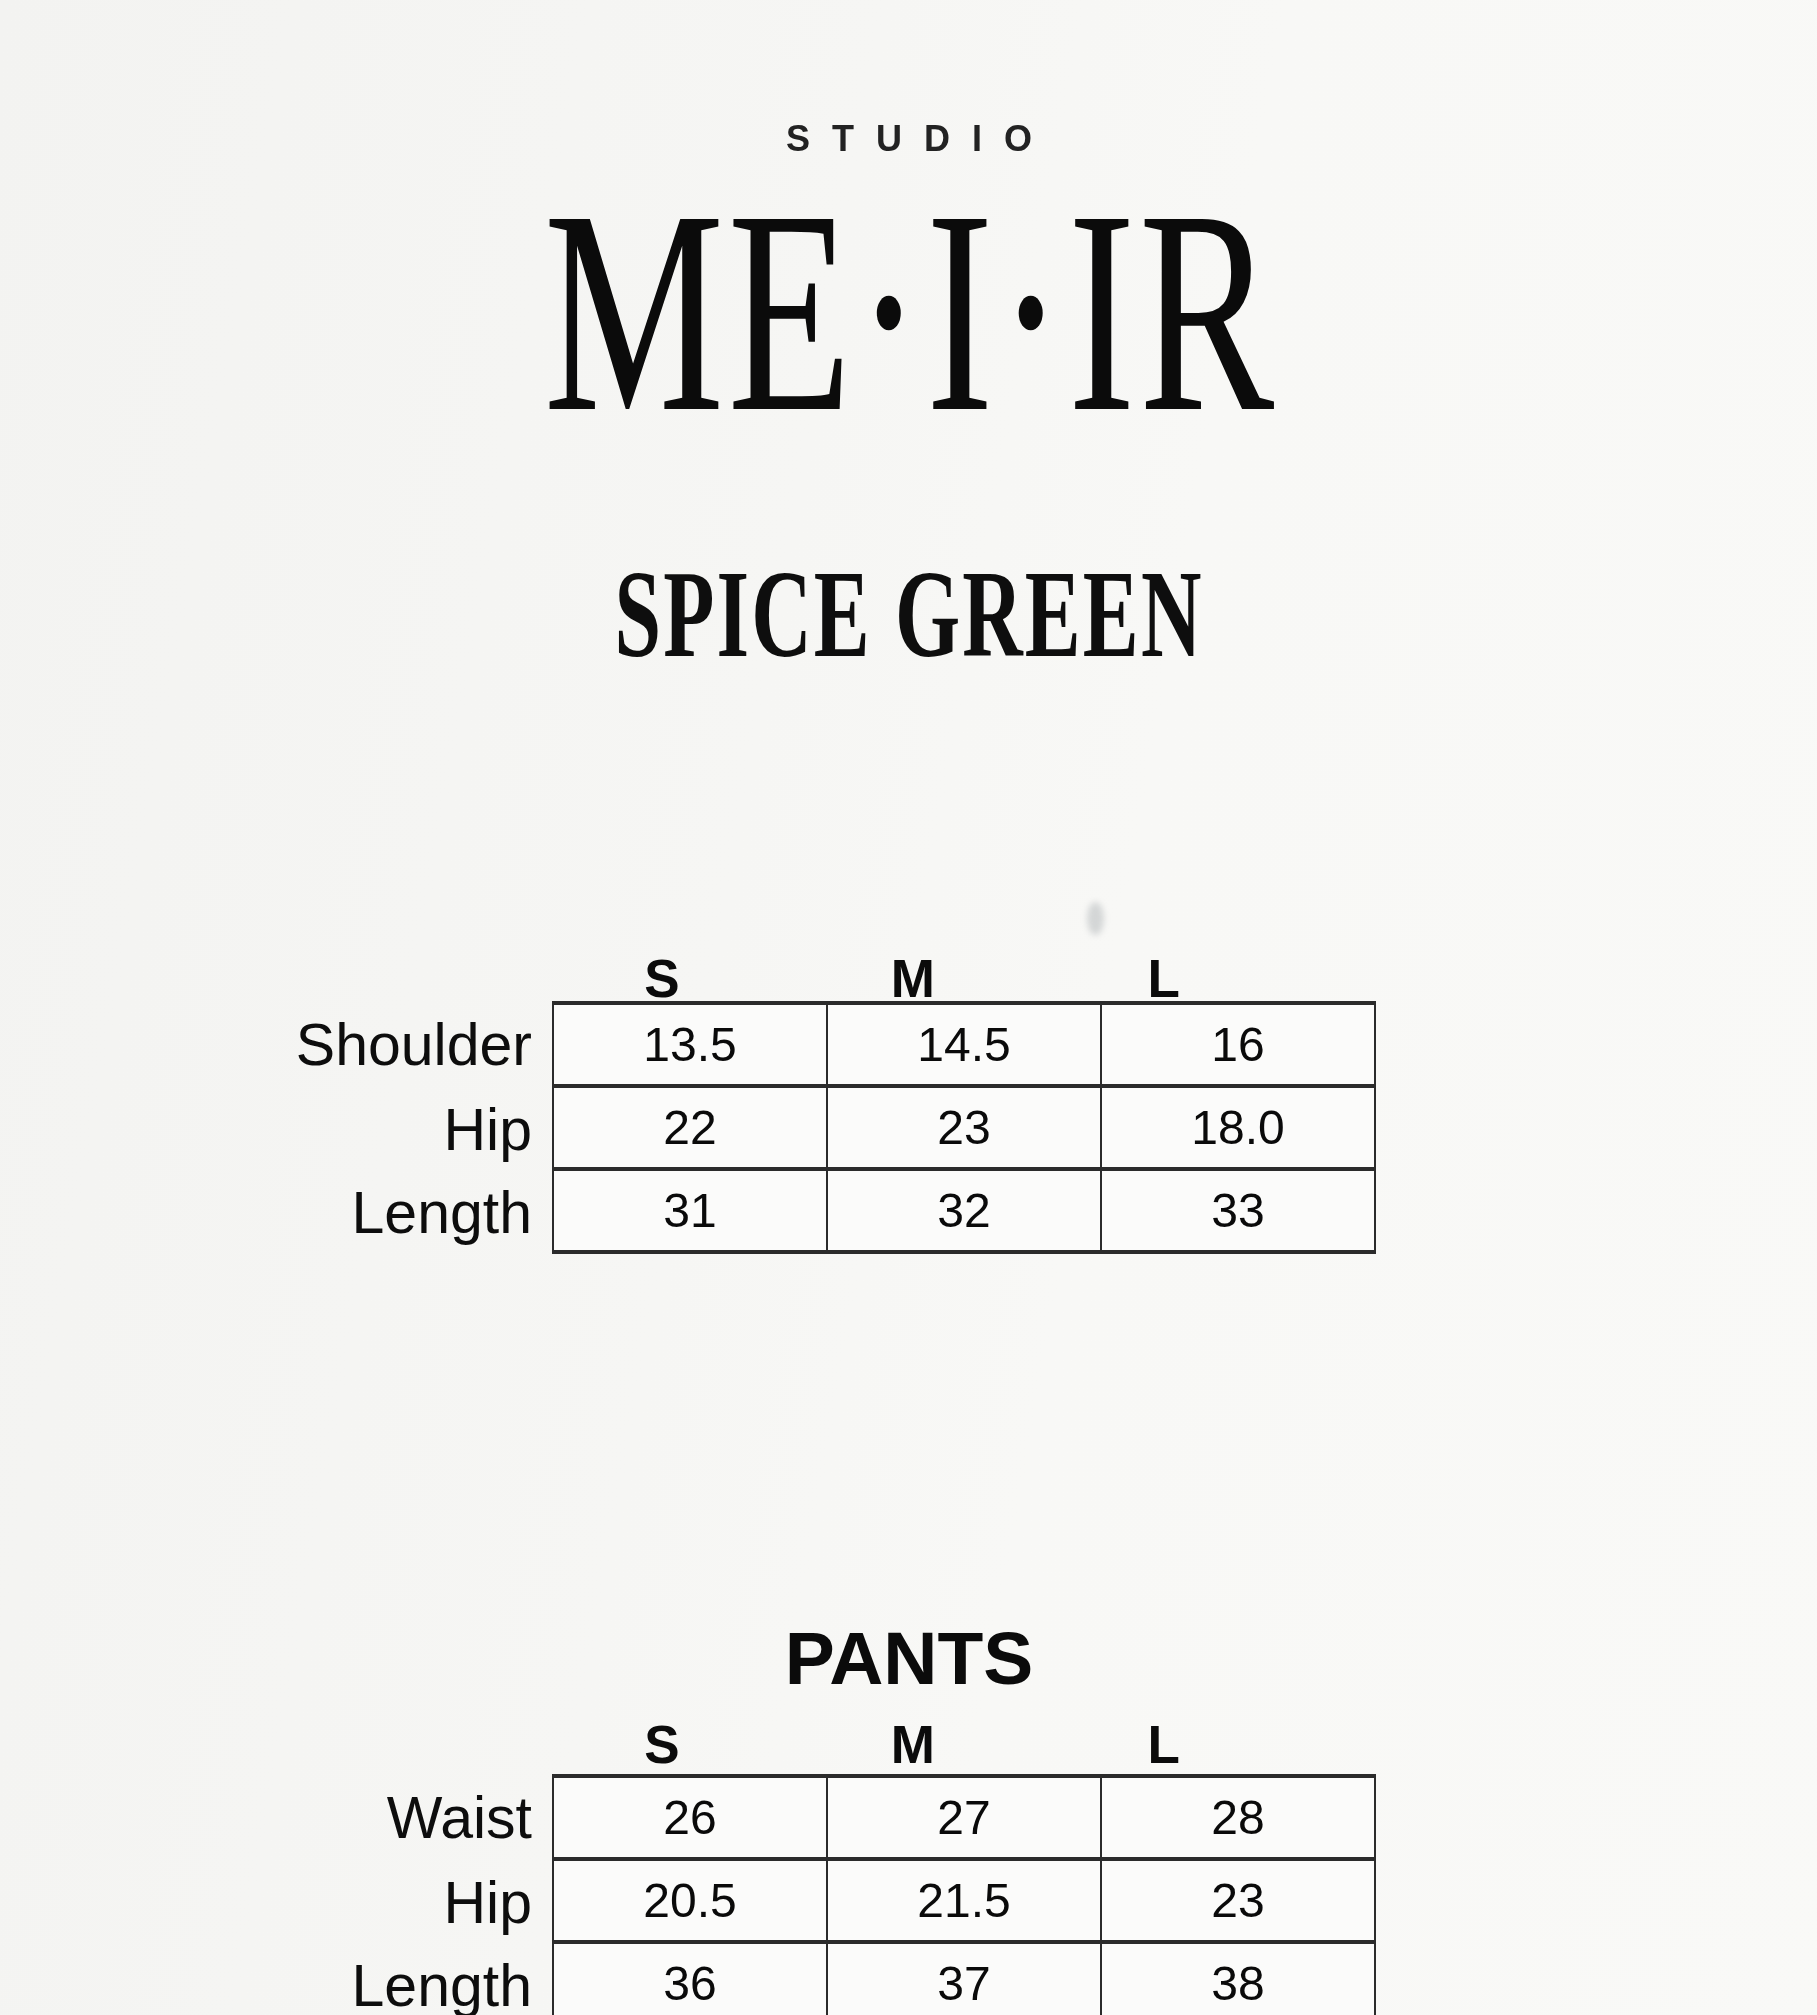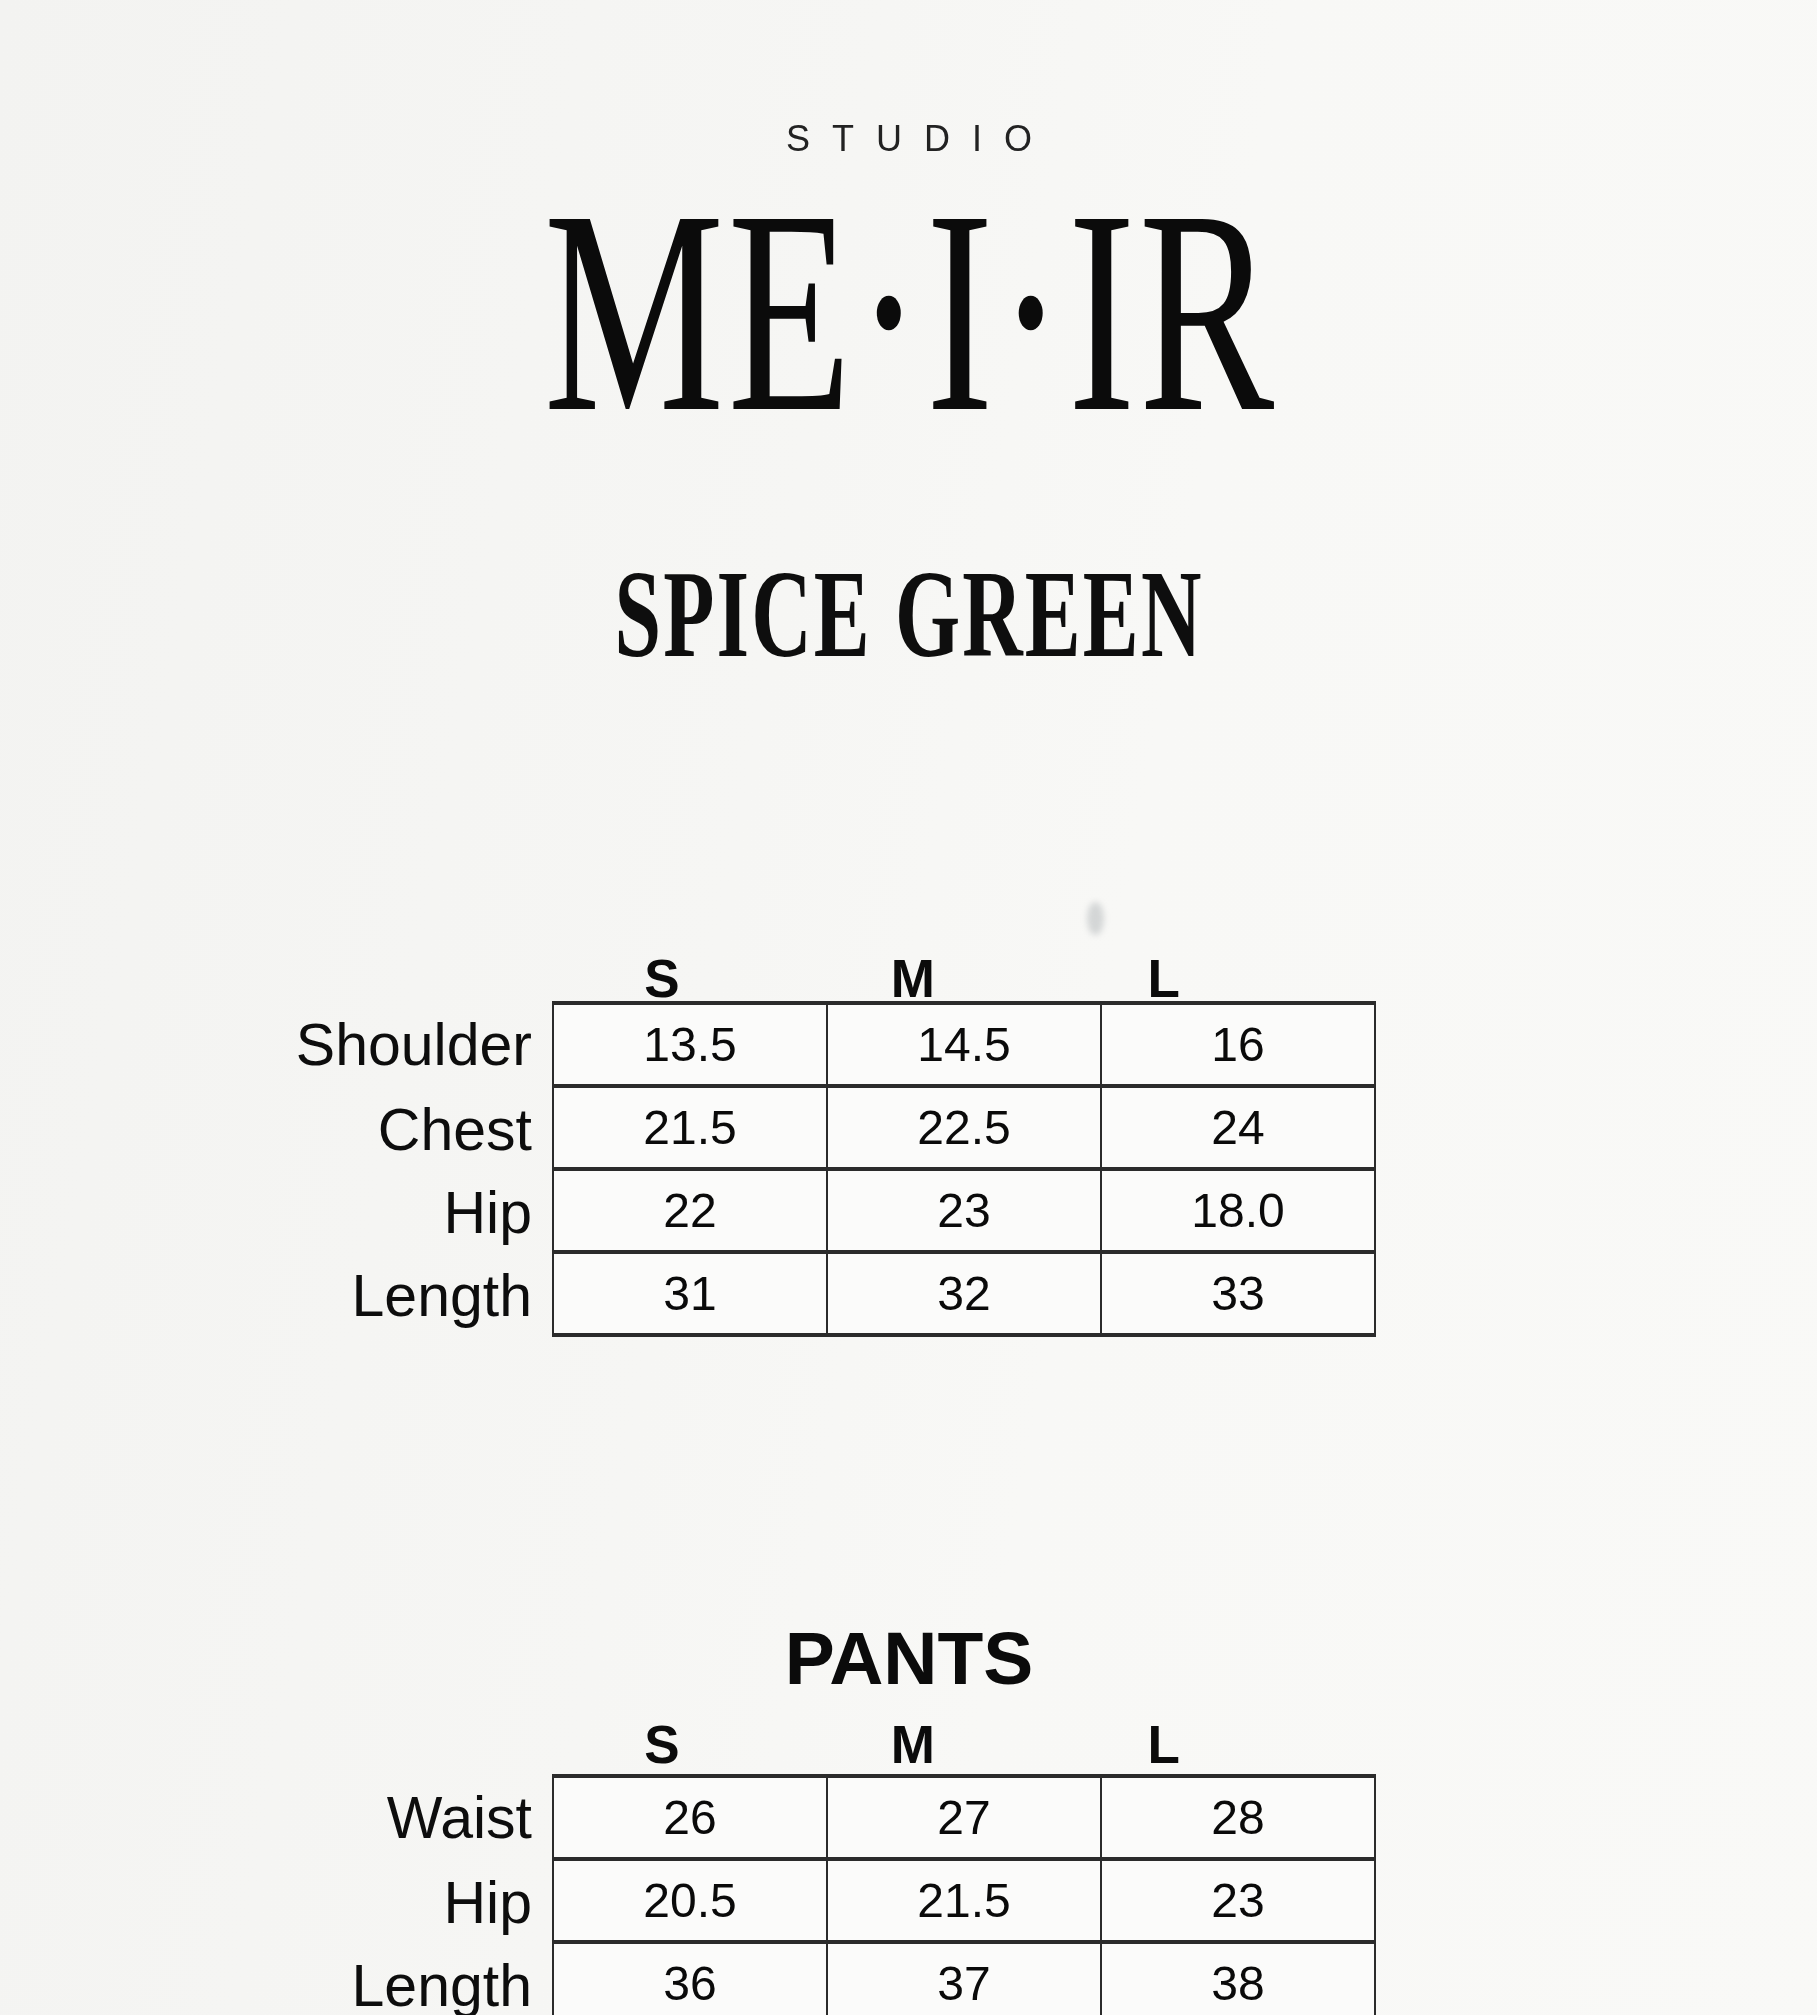--- a/index.html
+++ b/index.html
@@ -5,21 +5,21 @@
   html, body { margin:0; padding:0; }
   body {
     width:1818px; height:2275px; position:relative; overflow:hidden;
     background:linear-gradient(100deg,#f3f3f1 0%, #f6f6f4 40%, #f8f8f6 58%, #f9f9f7 100%);
     font-family:"Liberation Sans","DejaVu Sans",sans-serif;
     color:#0d0d0d;
   }
   .abs { position:absolute; left:0; width:100%; text-align:center; line-height:1; }
 
   .studio {
-    top:121px; font-size:36px; font-weight:400; color:#222;
+    top:121px; font-size:36px; font-weight:700; color:#222;
     letter-spacing:22px; text-indent:22px;
   }
   .mehr {
     top:167px; font-family:"Liberation Serif","DejaVu Serif",serif;
     font-size:290px; color:#0b0b0b; letter-spacing:4.8px; text-indent:4.8px;
     transform:scaleX(0.70); transform-origin:50% 50%; white-space:nowrap;
   }
   .spice {
     top:552px; font-family:"Liberation Serif","DejaVu Serif",serif;
     font-weight:700; font-size:125px; color:#0e0e0e; letter-spacing:3.2px;
@@ -80,26 +80,20 @@
 
 <table class="size-table" id="table-1">
   <tbody>
       <tr class="first">
     <th class="lbl">Shoulder</th>
     <td class="val first">13.5</td>
     <td class="val">14.5</td>
     <td class="val">16</td>
   </tr>
   <tr>
-    <th class="lbl">Chest</th>
-    <td class="val first">21.5</td>
-    <td class="val">22.5</td>
-    <td class="val">24</td>
-  </tr>
-  <tr>
     <th class="lbl">Hip</th>
     <td class="val first">22</td>
     <td class="val">23</td>
     <td class="val">18.0</td>
   </tr>
   <tr>
     <th class="lbl">Length</th>
     <td class="val first">31</td>
     <td class="val">32</td>
     <td class="val">33</td>

